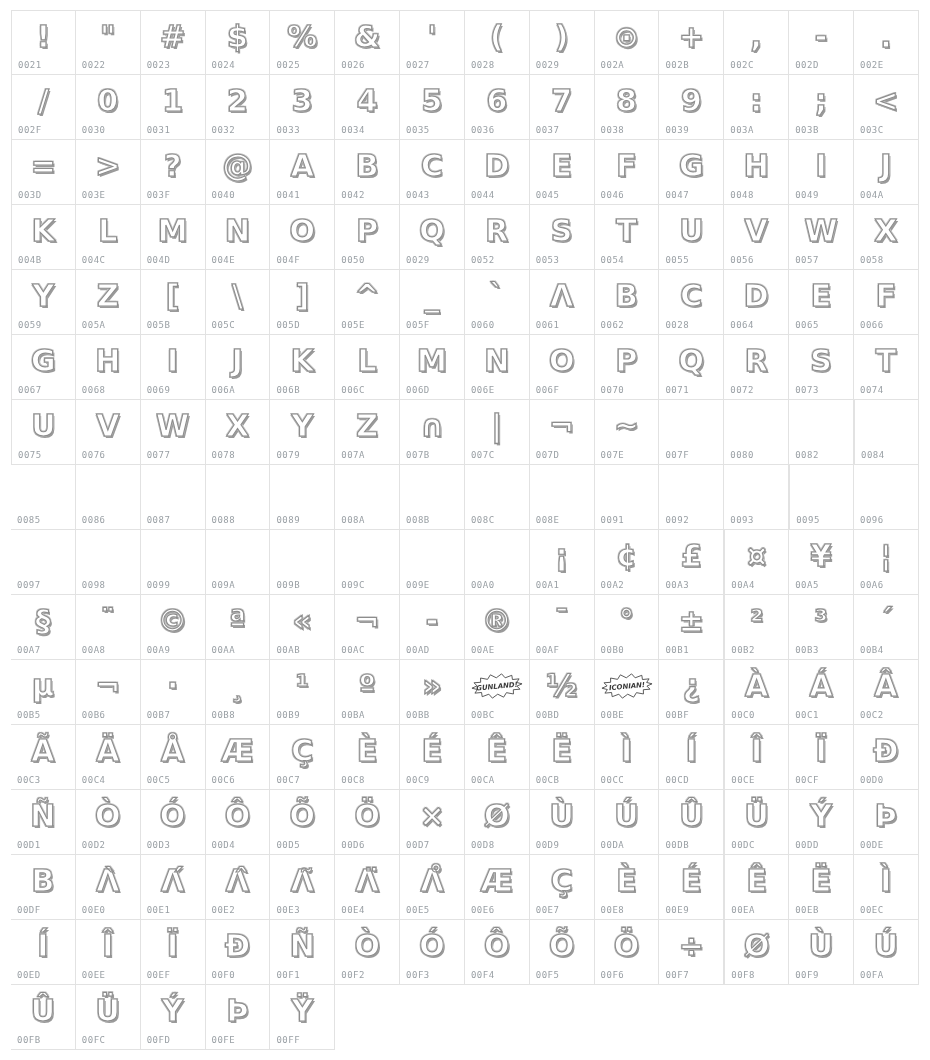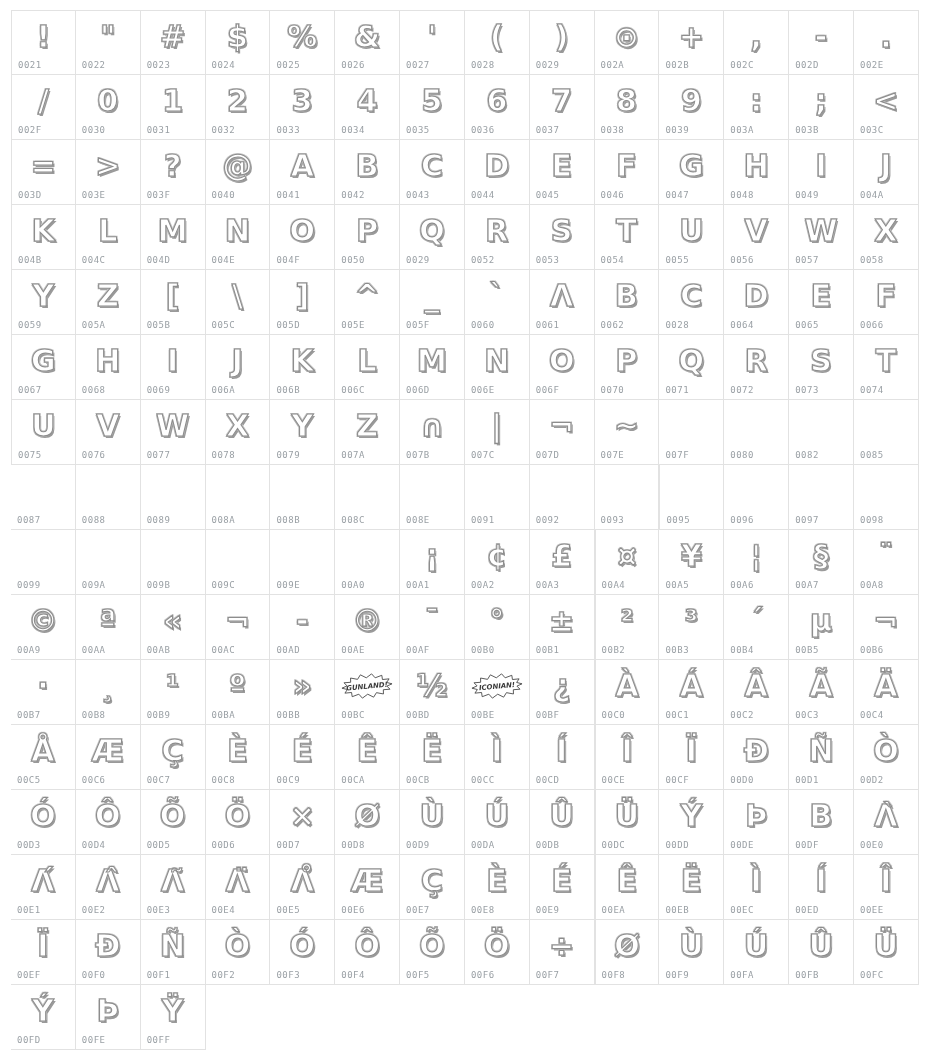--- a/index.html
+++ b/index.html
@@ -448,23 +448,31 @@
     <span class="code">007F</span>
   </div>
     <div class="cell">
     <span class="glyph"></span>
     <span class="code">0080</span>
   </div>
     <div class="cell">
     <span class="glyph"></span>
     <span class="code">0082</span>
   </div>
+    <div class="cell first-col">
+    <span class="glyph"></span>
+    <span class="code">0084</span>
+  </div>
     <div class="cell">
     <span class="glyph"></span>
     <span class="code">0085</span>
+  </div>
+    <div class="cell">
+    <span class="glyph"></span>
+    <span class="code">0086</span>
   </div>
     <div class="cell">
     <span class="glyph"></span>
     <span class="code">0087</span>
   </div>
     <div class="cell">
     <span class="glyph"></span>
     <span class="code">0088</span>
   </div>
     <div class="cell">

